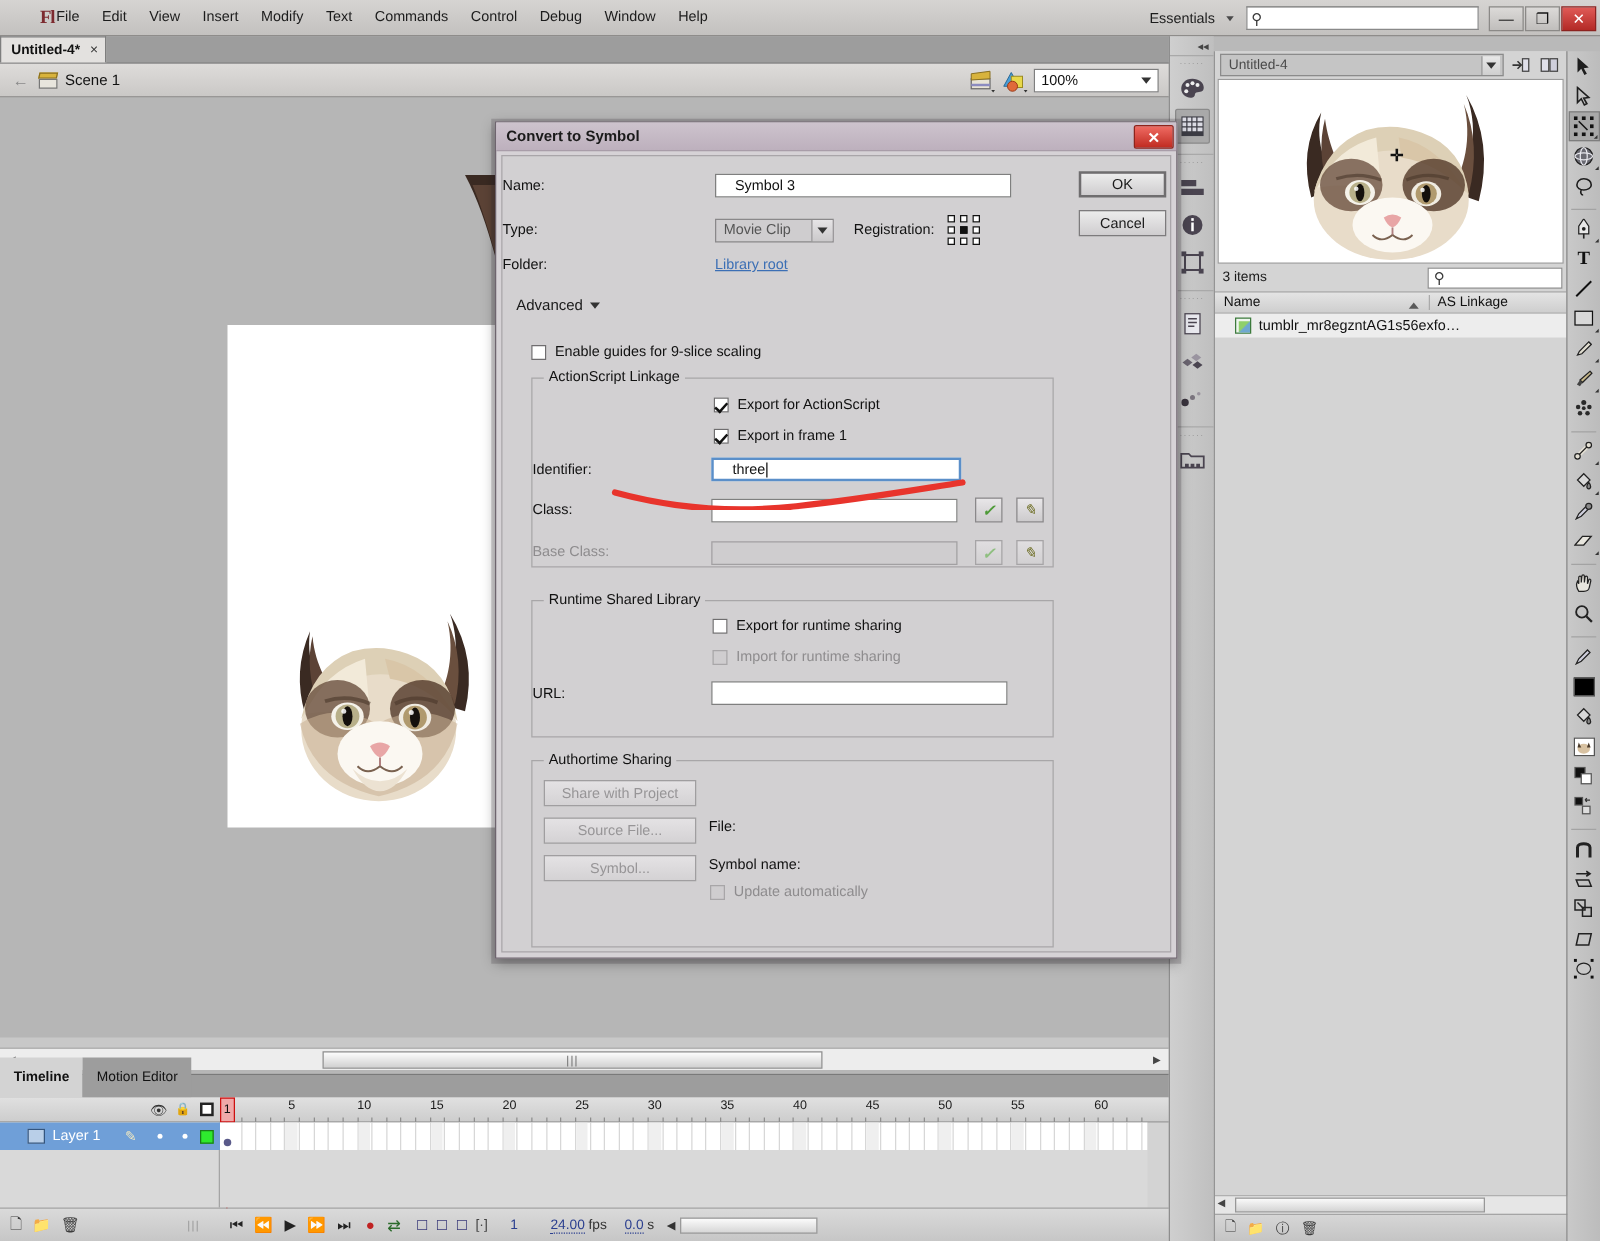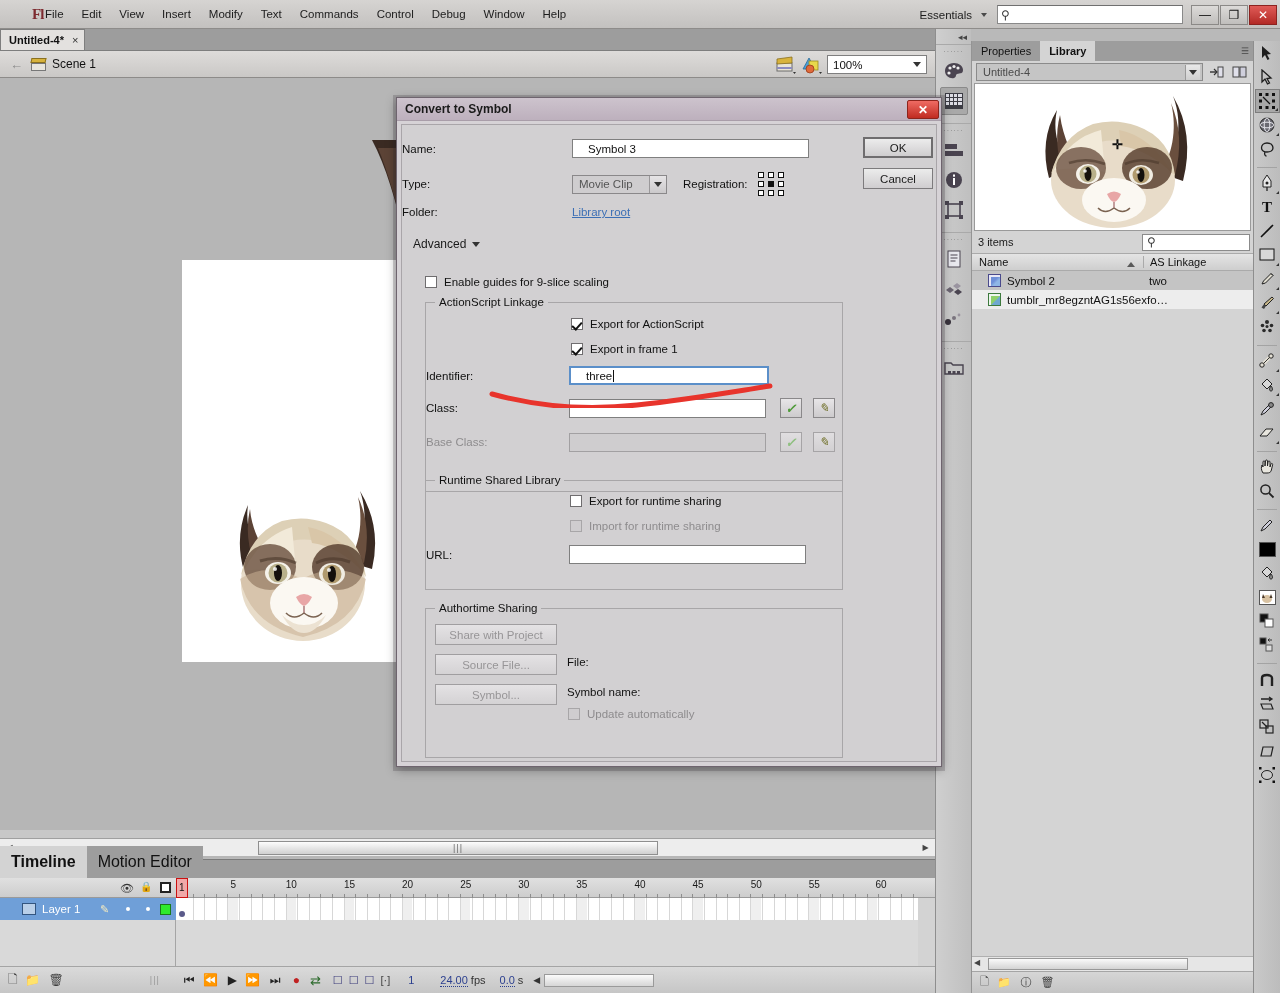--- a/index.html
+++ b/index.html
@@ -153,21 +153,21 @@
   
   .timeline {
     position: absolute; left: 0; top: 859px; width: 935px; height: 134px;
     background: #d3d3d3; border-top: 1px solid #7a7a7a;
   }
   .tl-tabs {
     position: absolute; left: 0; top: 0; width: 935px; height: 18px;
     background: #9d9d9d; display: flex; align-items: flex-end;
   }
   .tl-tab {
-    height: 18px; padding: 16px 11px; font-size: 16px; display: flex;
+    height: 18px; padding: 16px 11px; font-size: 11px; display: flex;
     align-items: center; color: #111; background: #9d9d9d;
   }
   .tl-tab.active { background: #d3d3d3; font-weight: bold; }
   .tl-head {
     position: absolute; left: 0; top: 18px; width: 935px; height: 20px;
     background: linear-gradient(#e0e0e0,#cdcdcd); border-bottom: 1px solid #9a9a9a;
   }
   .tl-eye { position: absolute; left: 120px; top: 4px; font-size: 11px; color: #333; }
   .tl-lock { position: absolute; left: 140px; top: 3px; font-size: 10px; color: #5a4a20; }
   .tl-outl {
@@ -910,25 +910,20 @@
               <rect x="4" y="11" width="3" height="3"></rect>
               <rect x="8.5" y="11" width="3" height="3"></rect>
               <rect x="13" y="11" width="3" height="3"></rect>
             </g>
           </svg>
       </div>
     </div>
   </div>
 
   <div class="libpanel">
-    <div class="lib-tabs">
-      <div class="lib-tab">Properties</div>
-      <div class="lib-tab active">Library</div>
-      <span class="lib-menu">☰</span>
-    </div>
     <div class="lib-docrow">
       <div class="lib-combo">
         <span>Untitled-4</span>
         <span class="ar">
             <i class="tri-dn"></i>
           </span>
       </div>
       <div class="lib-smallbtn">
         <svg width="15" height="14" viewBox="0 0 15 14">
             <path d="M1 7 h7" stroke="#333" stroke-width="1.4"></path>
@@ -985,27 +980,20 @@
 
     <div class="lib-colhead">
       <div class="c1">
         <span>Name</span>
         <span class="sortarrow"></span>
       </div>
       <div class="c2">AS Linkage</div>
     </div>
 
     <div class="lib-list" id="lib-list">
-        <div class="lib-row sel">
-          <div class="nm">
-            <span class="ico-mc"></span>
-            <span>Symbol 2</span>
-          </div>
-          <div class="lk">two</div>
-        </div>
         <div class="lib-row">
           <div class="nm">
             <span class="ico-bmp"></span>
             <span>tumblr_mr8egzntAG1s56exfo…</span>
           </div>
           <div class="lk"></div>
         </div>
       </div>
 
     <div class="lib-hscroll">
@@ -1272,21 +1260,21 @@
       <div class="adv-row" style="position:absolute;left:11px;top:112px">
         <span>Advanced</span>
         <span class="tri-dn"></span>
       </div>
 
       <div class="chk-row" style="position:absolute;left:23px;top:151px">
         <span class="chk"></span>
         <span>Enable guides for 9-slice scaling</span>
       </div>
 
-      <div class="group" style="left:23px;top:177px;width:418px;height:190px">
+      <div class="group" style="left:23px;top:177px;width:418px;height:152px">
         <span class="group-title">ActionScript Linkage</span>
 
         <div class="chk-row" style="position:absolute;left:145px;top:15px">
           <span class="chk on"></span>
           <span>Export for ActionScript</span>
         </div>
 
         <div class="chk-row" style="position:absolute;left:145px;top:40px">
           <span class="chk on"></span>
           <span>Export in frame 1</span>

